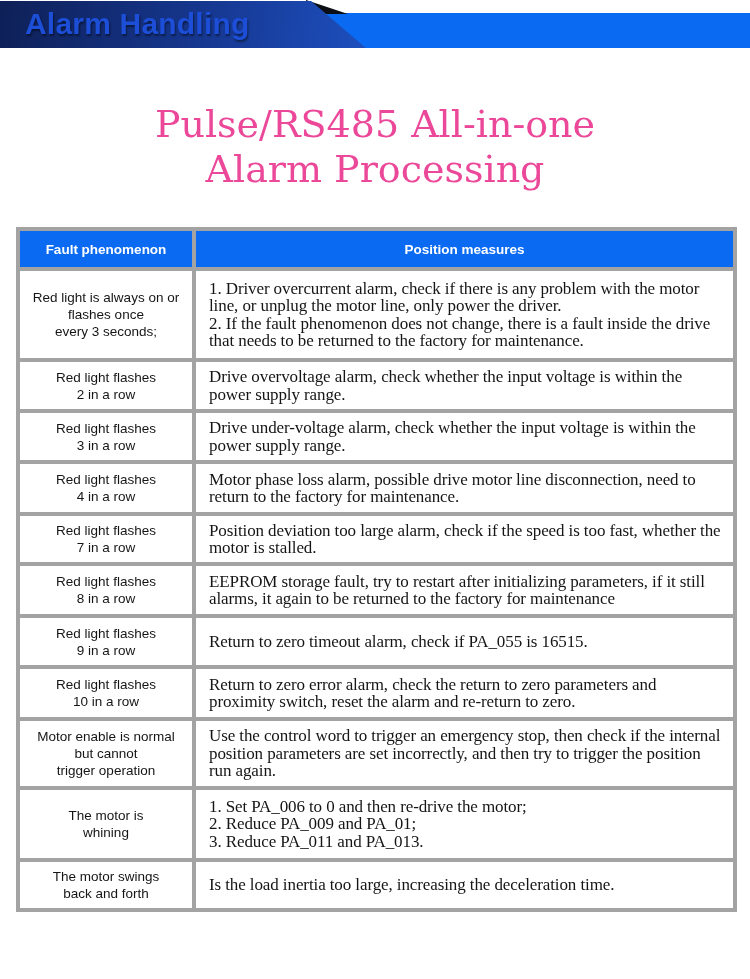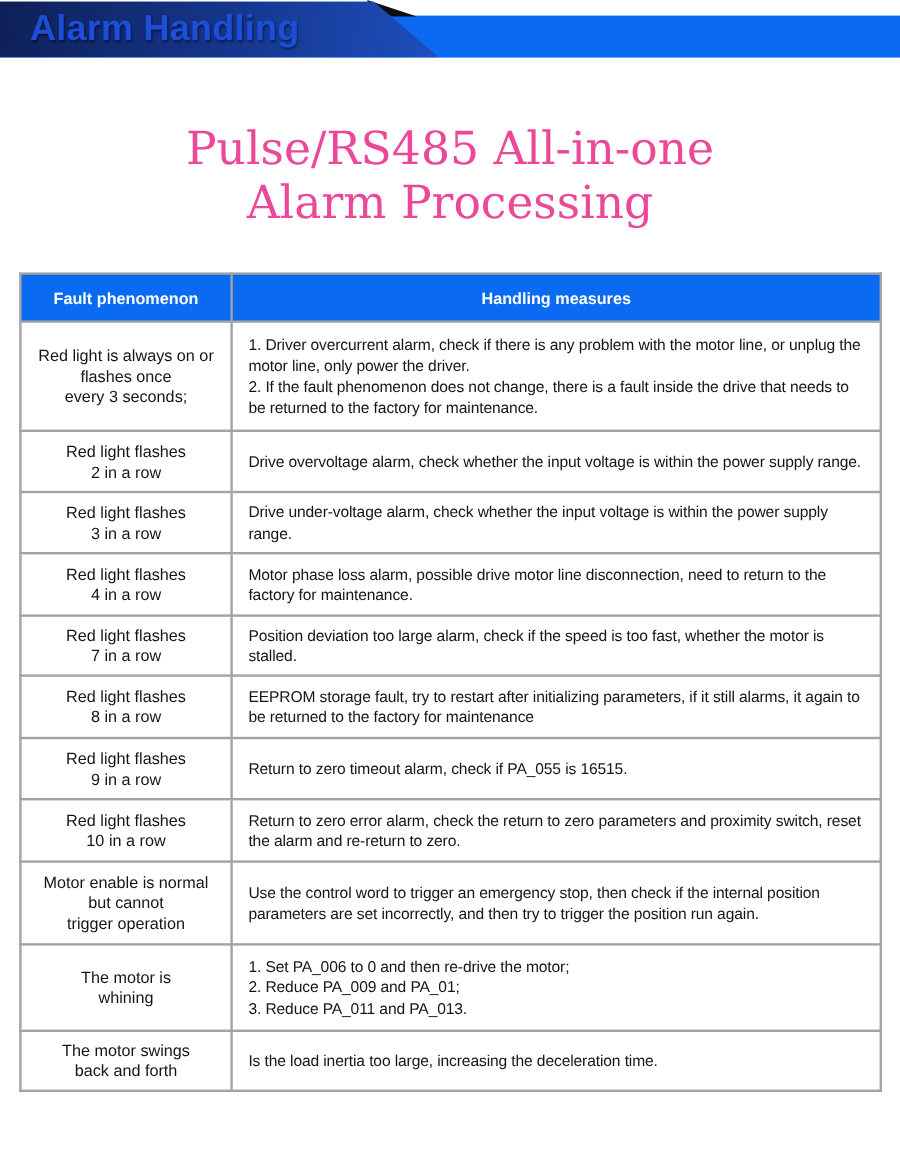--- a/index.html
+++ b/index.html
@@ -74,21 +74,21 @@
     position: absolute;
     top: 227px; left: 16px;
     width: 717px;
     border-collapse: collapse;
     table-layout: fixed;
   }
   .col-fault    { width: 176px; }
   .col-solution { width: 541px; }
 
   .alarm-table th, .alarm-table td {
-    border: 2px solid #a3a3a3;
+    border: 4px solid #a3a3a3;
     vertical-align: middle;
   }
   .alarm-table thead tr { height: 40px; }
   .alarm-table th {
     background: var(--accent-blue, #0a6bf2);
     color: #ffffff;
     font-size: 13.5px;
     font-weight: bold;
     text-align: center;
     padding: 2px 4px;
@@ -97,25 +97,26 @@
     text-align: center;
     white-space: pre-line;
     font-size: 13.5px;
     line-height: 17px;
     color: #151515;
     padding: 2px 6px;
   }
   td.solution-cell {
     text-align: left;
     white-space: pre-line;
-    font-size: 13px;
+    font-size: 17px;
     line-height: 17.5px;
     letter-spacing: -0.1px;
     color: #151515;
     padding: 4px 8px 4px 13px;
+    font-family: Liberation Serif, serif;
   }
   tbody tr:nth-child(1)  { height: 91px; }
   tbody tr:nth-child(2)  { height: 51px; }
   tbody tr:nth-child(3)  { height: 51px; }
   tbody tr:nth-child(4)  { height: 52px; }
   tbody tr:nth-child(5)  { height: 50px; }
   tbody tr:nth-child(6)  { height: 52px; }
   tbody tr:nth-child(7)  { height: 51px; }
   tbody tr:nth-child(8)  { height: 52px; }
   tbody tr:nth-child(9)  { height: 69px; }
@@ -138,21 +139,21 @@
 </h2>
 
 <table class="alarm-table">
   <colgroup>
     <col class="col-fault">
     <col class="col-solution">
   </colgroup>
   <thead>
     <tr>
       <th>Fault phenomenon</th>
-      <th>Handling measures</th>
+      <th>Position measures</th>
     </tr>
   </thead>
   <tbody>
     <tr>
       <td class="fault-cell">Red light is always on or
 flashes once
 every 3 seconds;</td>
       <td class="solution-cell">1. Driver overcurrent alarm, check if there is any problem with the motor line, or unplug the motor line, only power the driver.
 2. If the fault phenomenon does not change, there is a fault inside the drive that needs to be returned to the factory for maintenance.</td>
     </tr>

